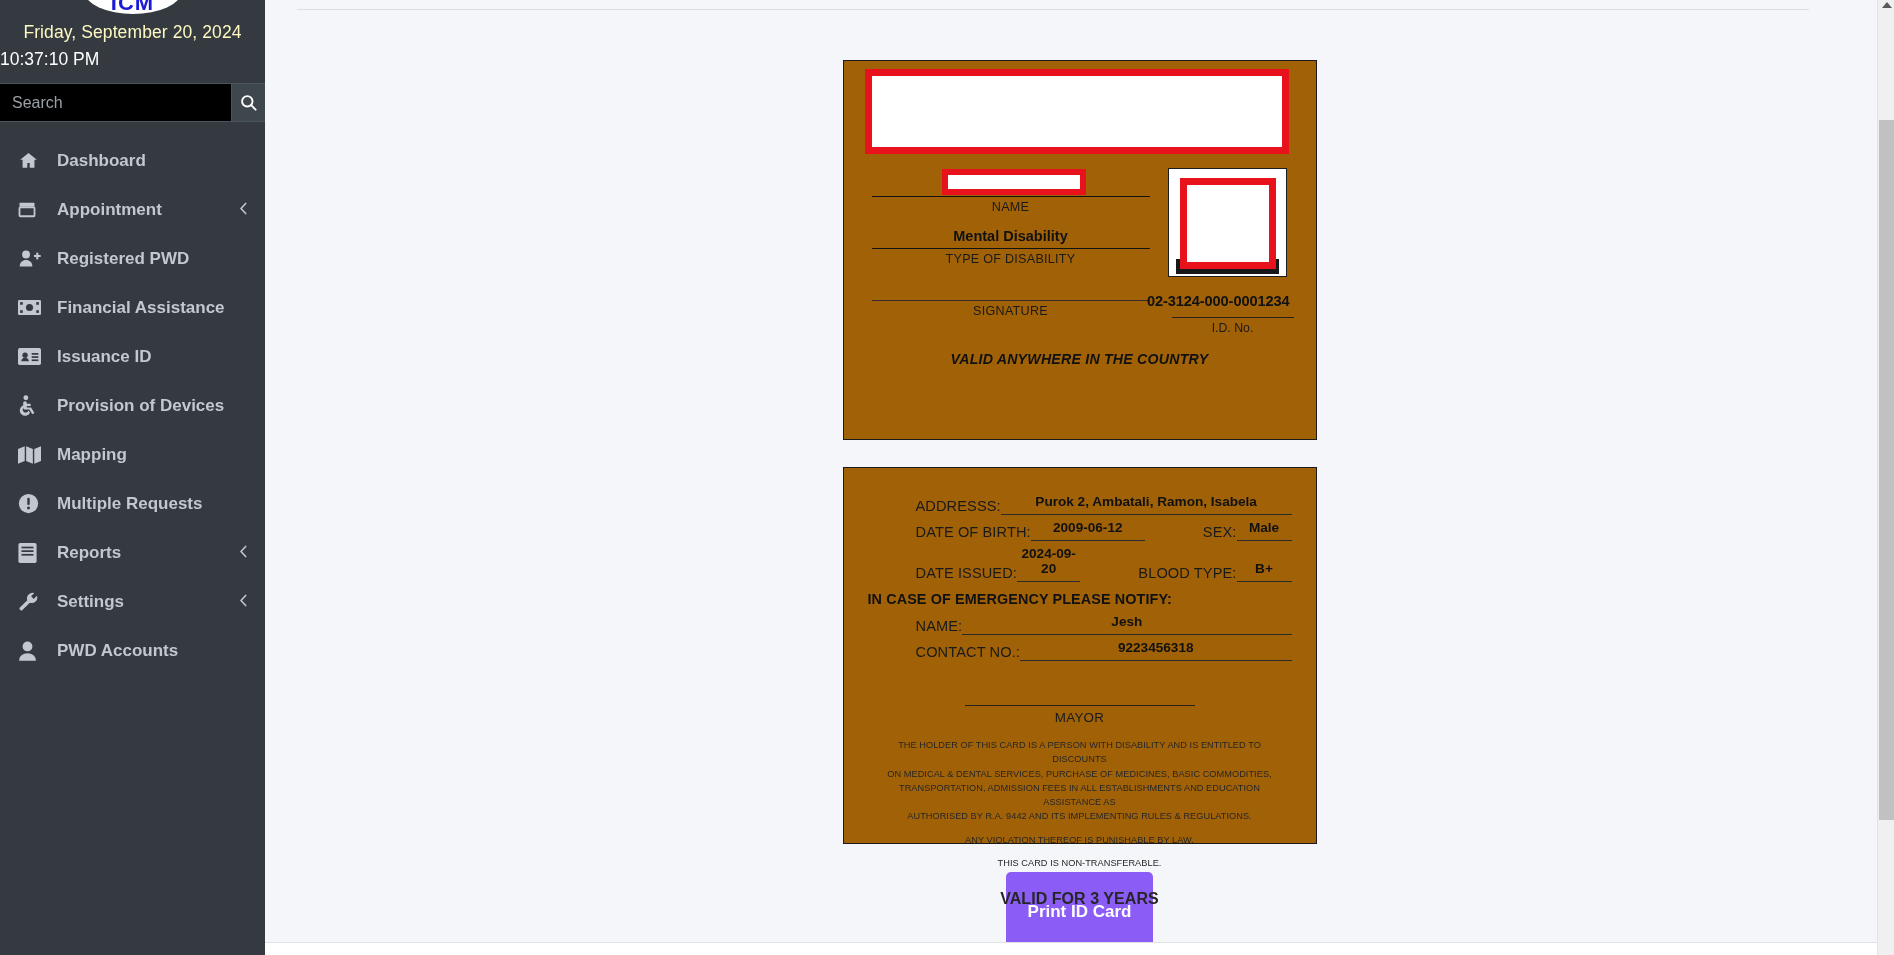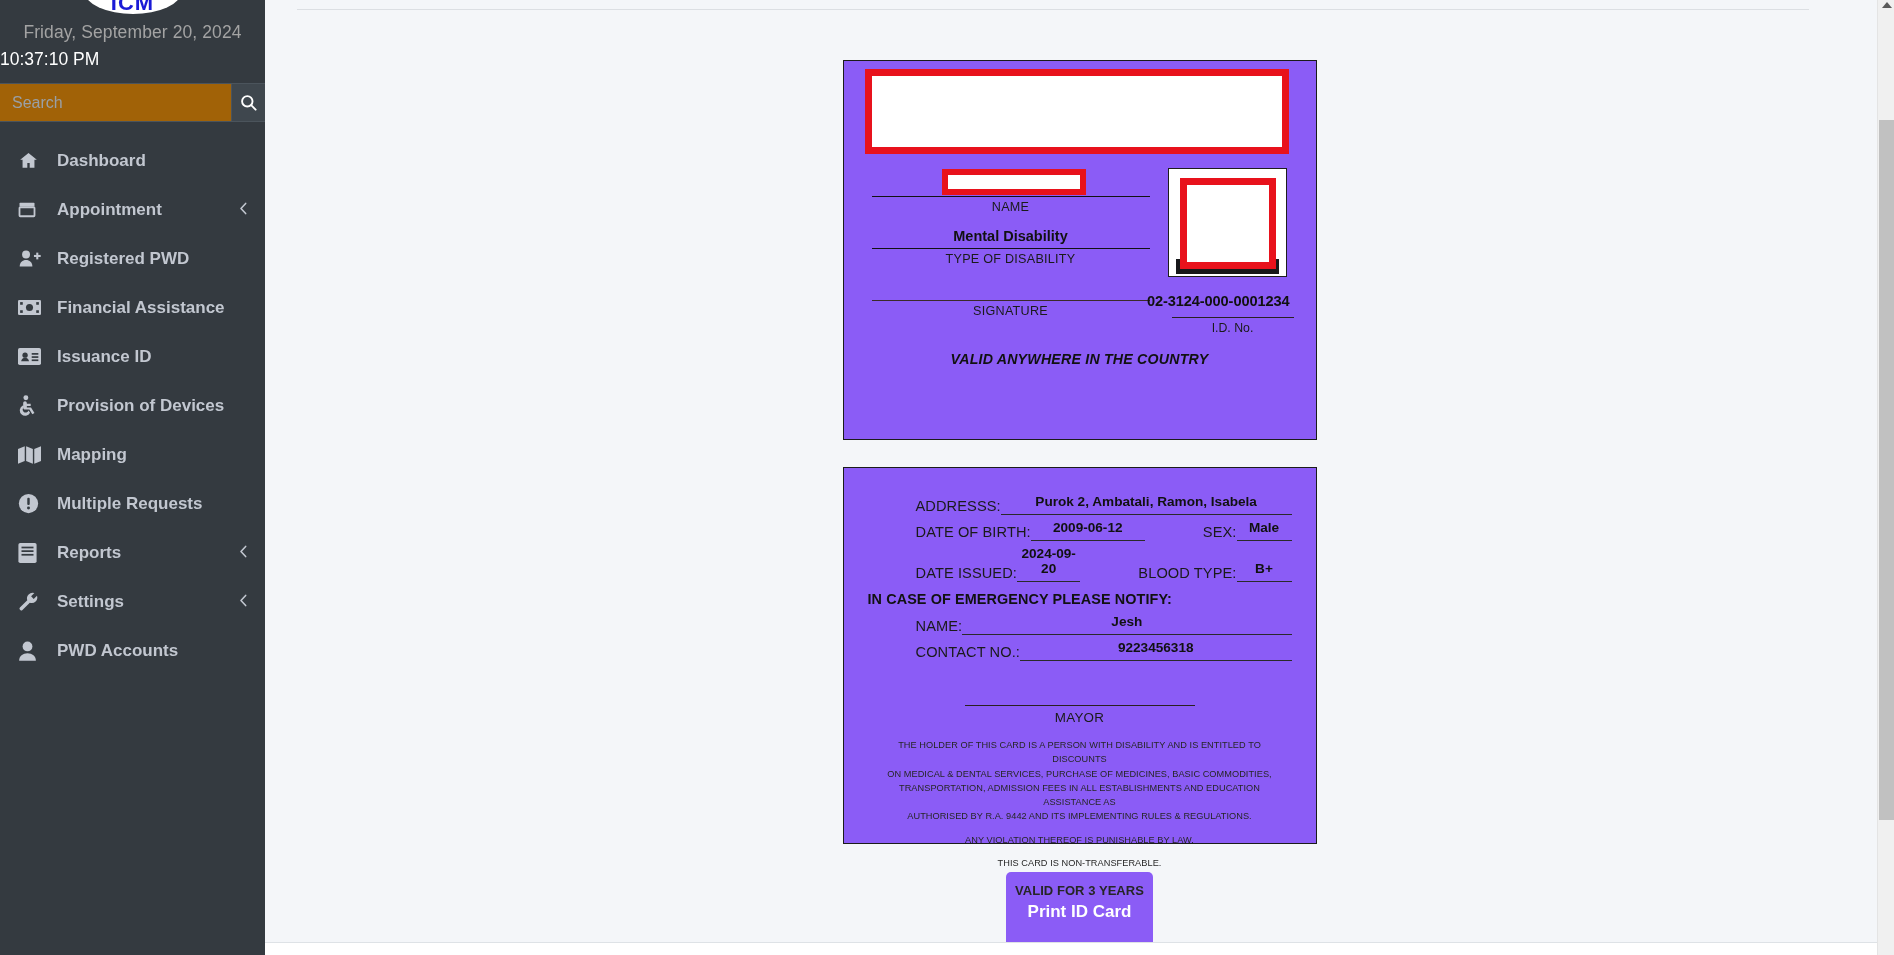--- a/index.html
+++ b/index.html
@@ -30,36 +30,36 @@
     background: #ffffff;
     border-radius: 50%;
     margin-top: -30px;
     display: flex; align-items: center; justify-content: center;
     font-weight: 800; font-size: 22px; color: #1a1ad6;
     letter-spacing: 1px;
     line-height: 1;
     padding-top: 22px;
   }
   .clock-date {
-    text-align: center; color: #a3a3a3;
+    text-align: center; color: #fef9c3;
     font-size: 17.5px; padding-top: 8px; letter-spacing: .1px;
   }
   .clock-time {
     text-align: left; color: #ffffff;
     font-size: 17.5px; padding-top: 6px; padding-bottom: 13px;
   }
   .search-row {
     display: flex; height: 39px;
     margin: 0 0 14px 0;
     border-top: 1px solid #4b545c;
     border-bottom: 1px solid #4b545c;
   }
   .search-input {
     flex: 1; height: 100%;
-    background: #a16207; border: none; outline: none;
+    background: #000000; border: none; outline: none;
     color: #ffffff; font-size: 16px;
     padding: 0 12px;
     font-family: "Liberation Sans", sans-serif;
     border-right: 1px solid #4b545c;
   }
   .search-input::placeholder { color: #9aa0a6; }
   .search-btn {
     width: 52px; height: 100%;
     background: #3f474e; border: none; cursor: pointer;
     display: flex; align-items: center; justify-content: center;
@@ -93,21 +93,21 @@
   }
   .top-rule {
     position: absolute; top: 9px; left: 32px; right: 85px;
     height: 1px; background: #dcdfe3;
   }
   .content { padding-top: 60px; }
   .card-wrap { display: flex; flex-direction: column; align-items: center; }
 
   .idcard {
     width: 474px;
-    background: #8b5cf6;
+    background: #a16207;
     border: 1px solid #1b1b1b;
     position: relative;
   }
 
   
   .card1 { height: 380px; }
   .c1-inner { position: relative; height: 100%; }
   .redbox-header {
     position: absolute; left: 21px; top: 8px;
     width: 424px; height: 85px;
@@ -201,21 +201,21 @@
   .mayor-cap {
     text-align: center; font-size: 13.4px; color: #1a1a1a;
     padding-top: 4px; letter-spacing: .3px;
   }
   .fineprint {
     text-align: center; font-size: 9.2px; color: #262626;
     line-height: 1.55; margin-top: 13px; letter-spacing: .05px;
     padding: 0 6px;
   }
   .fineprint .sp { margin-top: 9px; }
-  .fineprint .bold { font-weight: bold; font-size: 13px; margin-top: 11px; }
+  .fineprint .bold { font-weight: bold; font-size: 16px; margin-top: 17px; }
 
   .print-btn {
     margin: 28px 0 0 0;
     background: #8b5cf6; color: #ffffff;
     border: none; border-radius: 5px;
     font-size: 17px; font-weight: 600;
     padding: 30px 22px; cursor: pointer;
     font-family: "Liberation Sans", sans-serif;
   }
 

